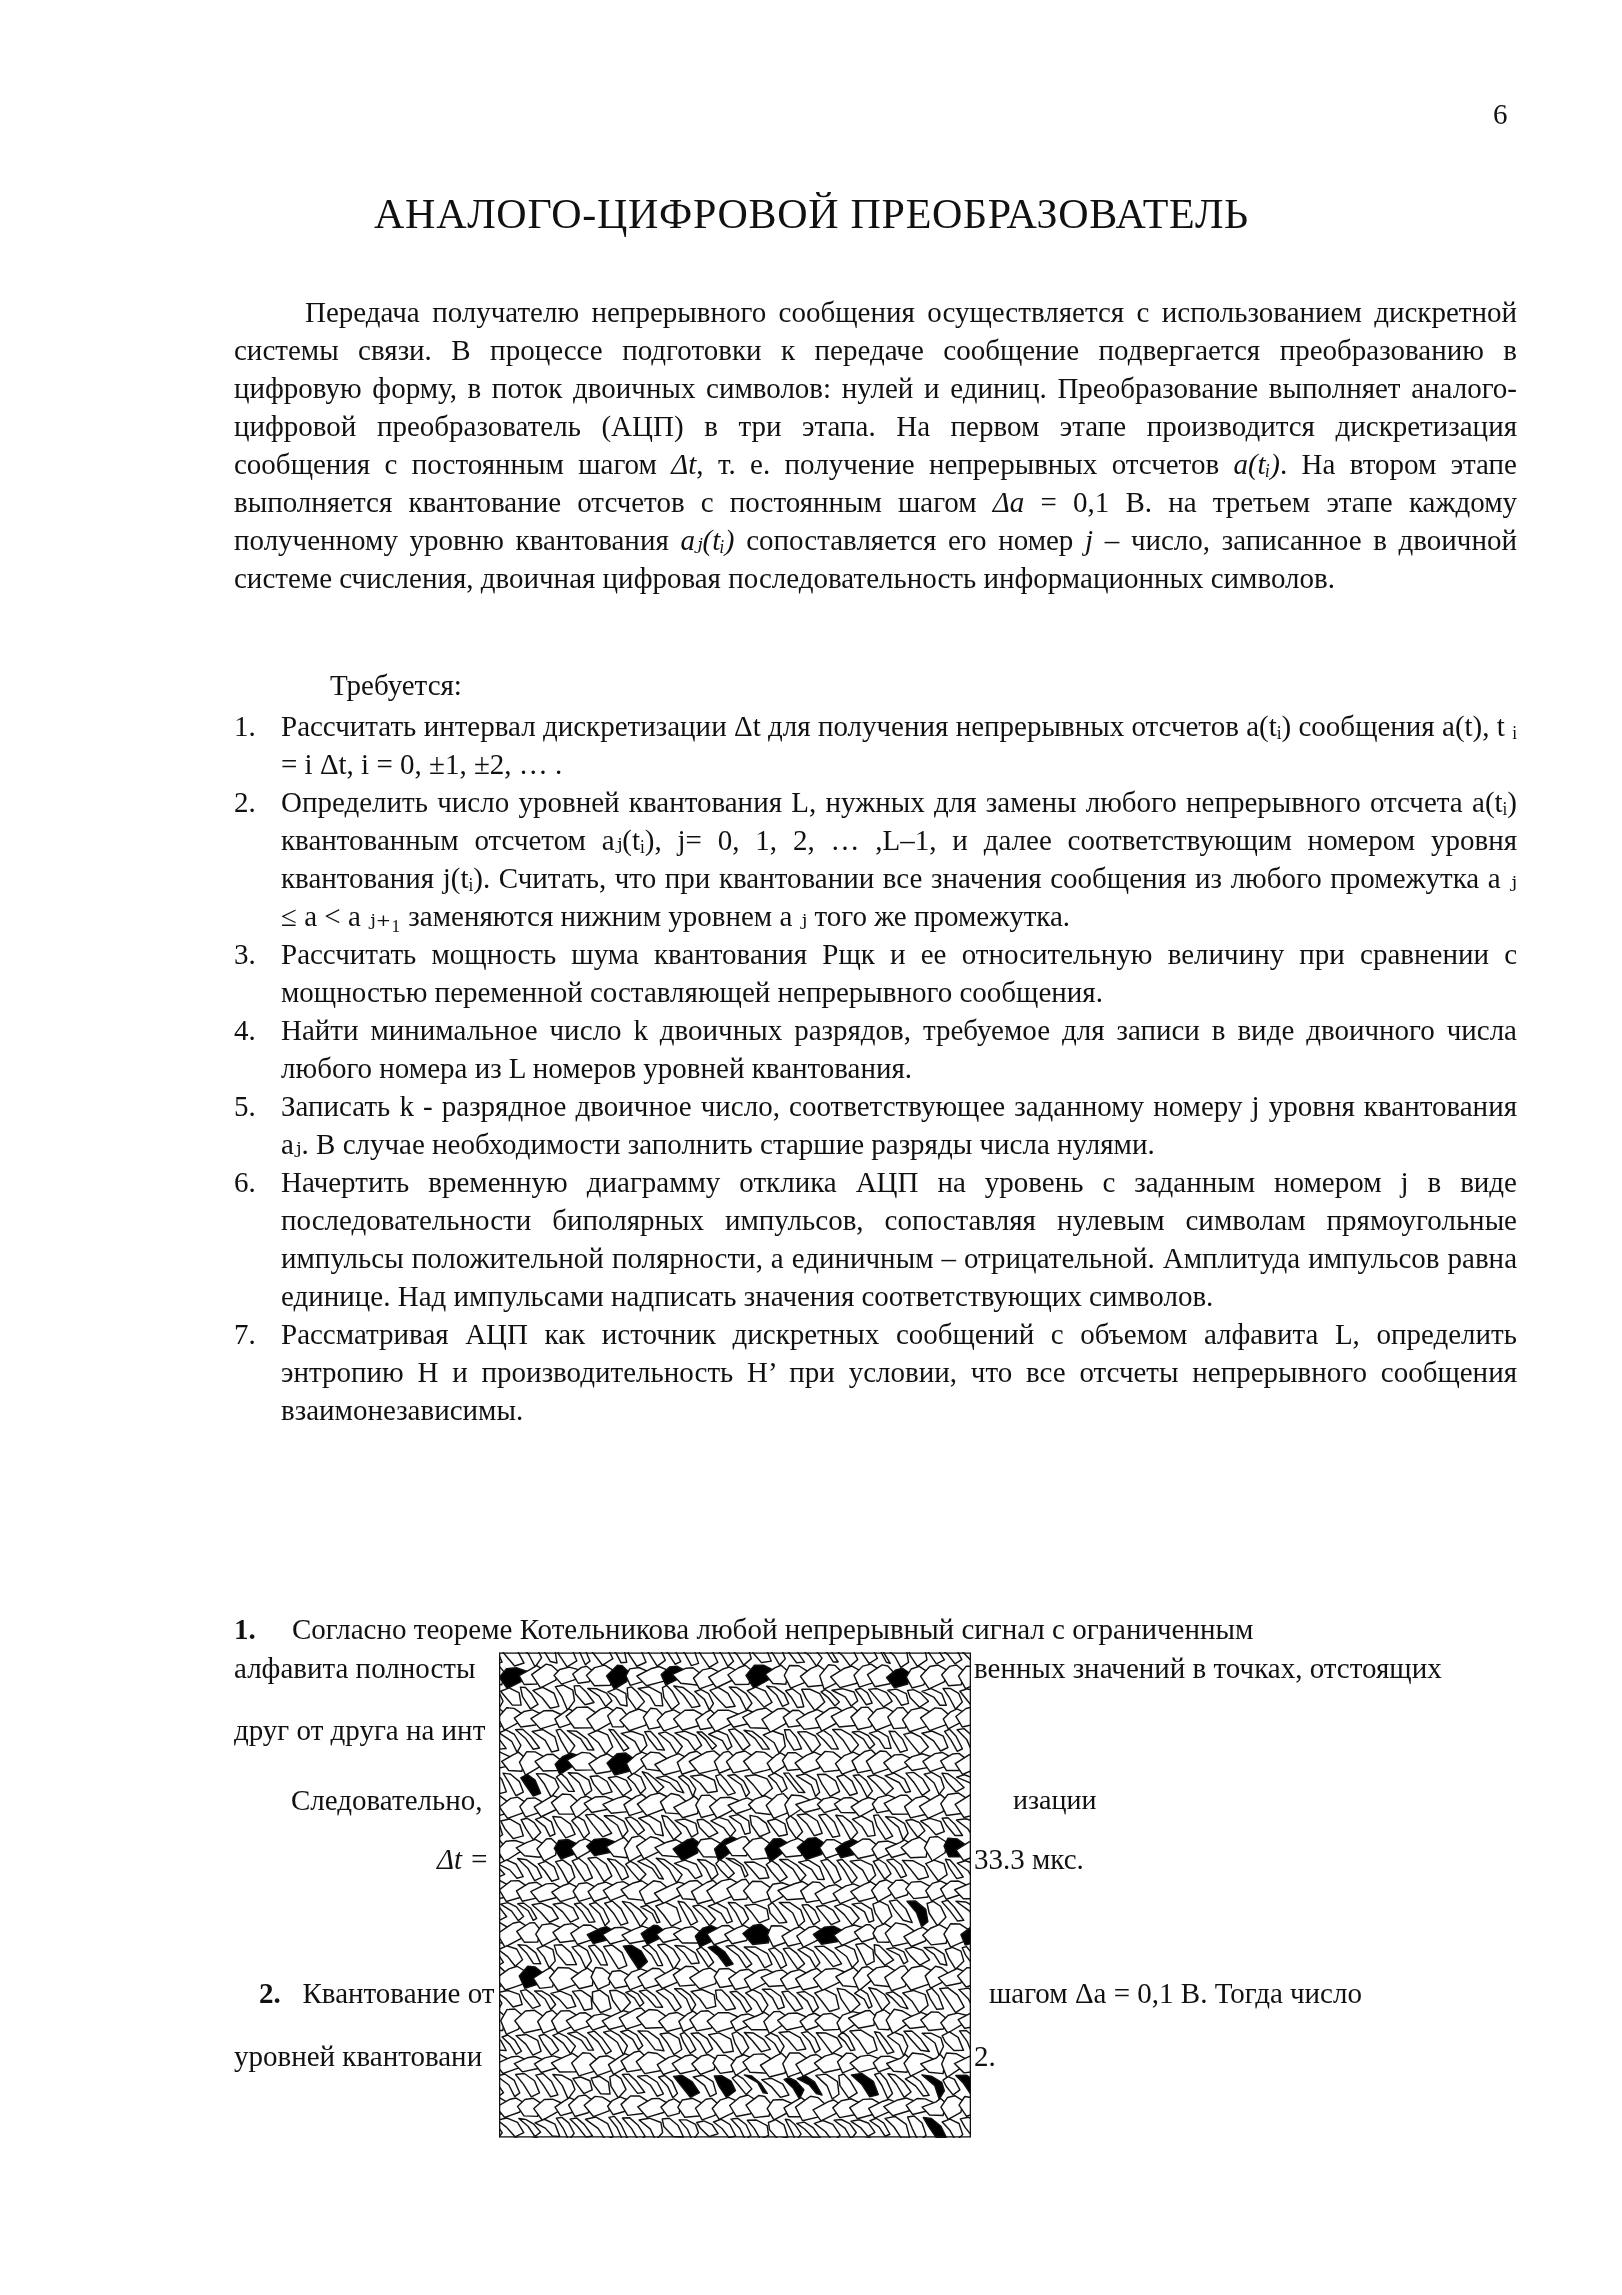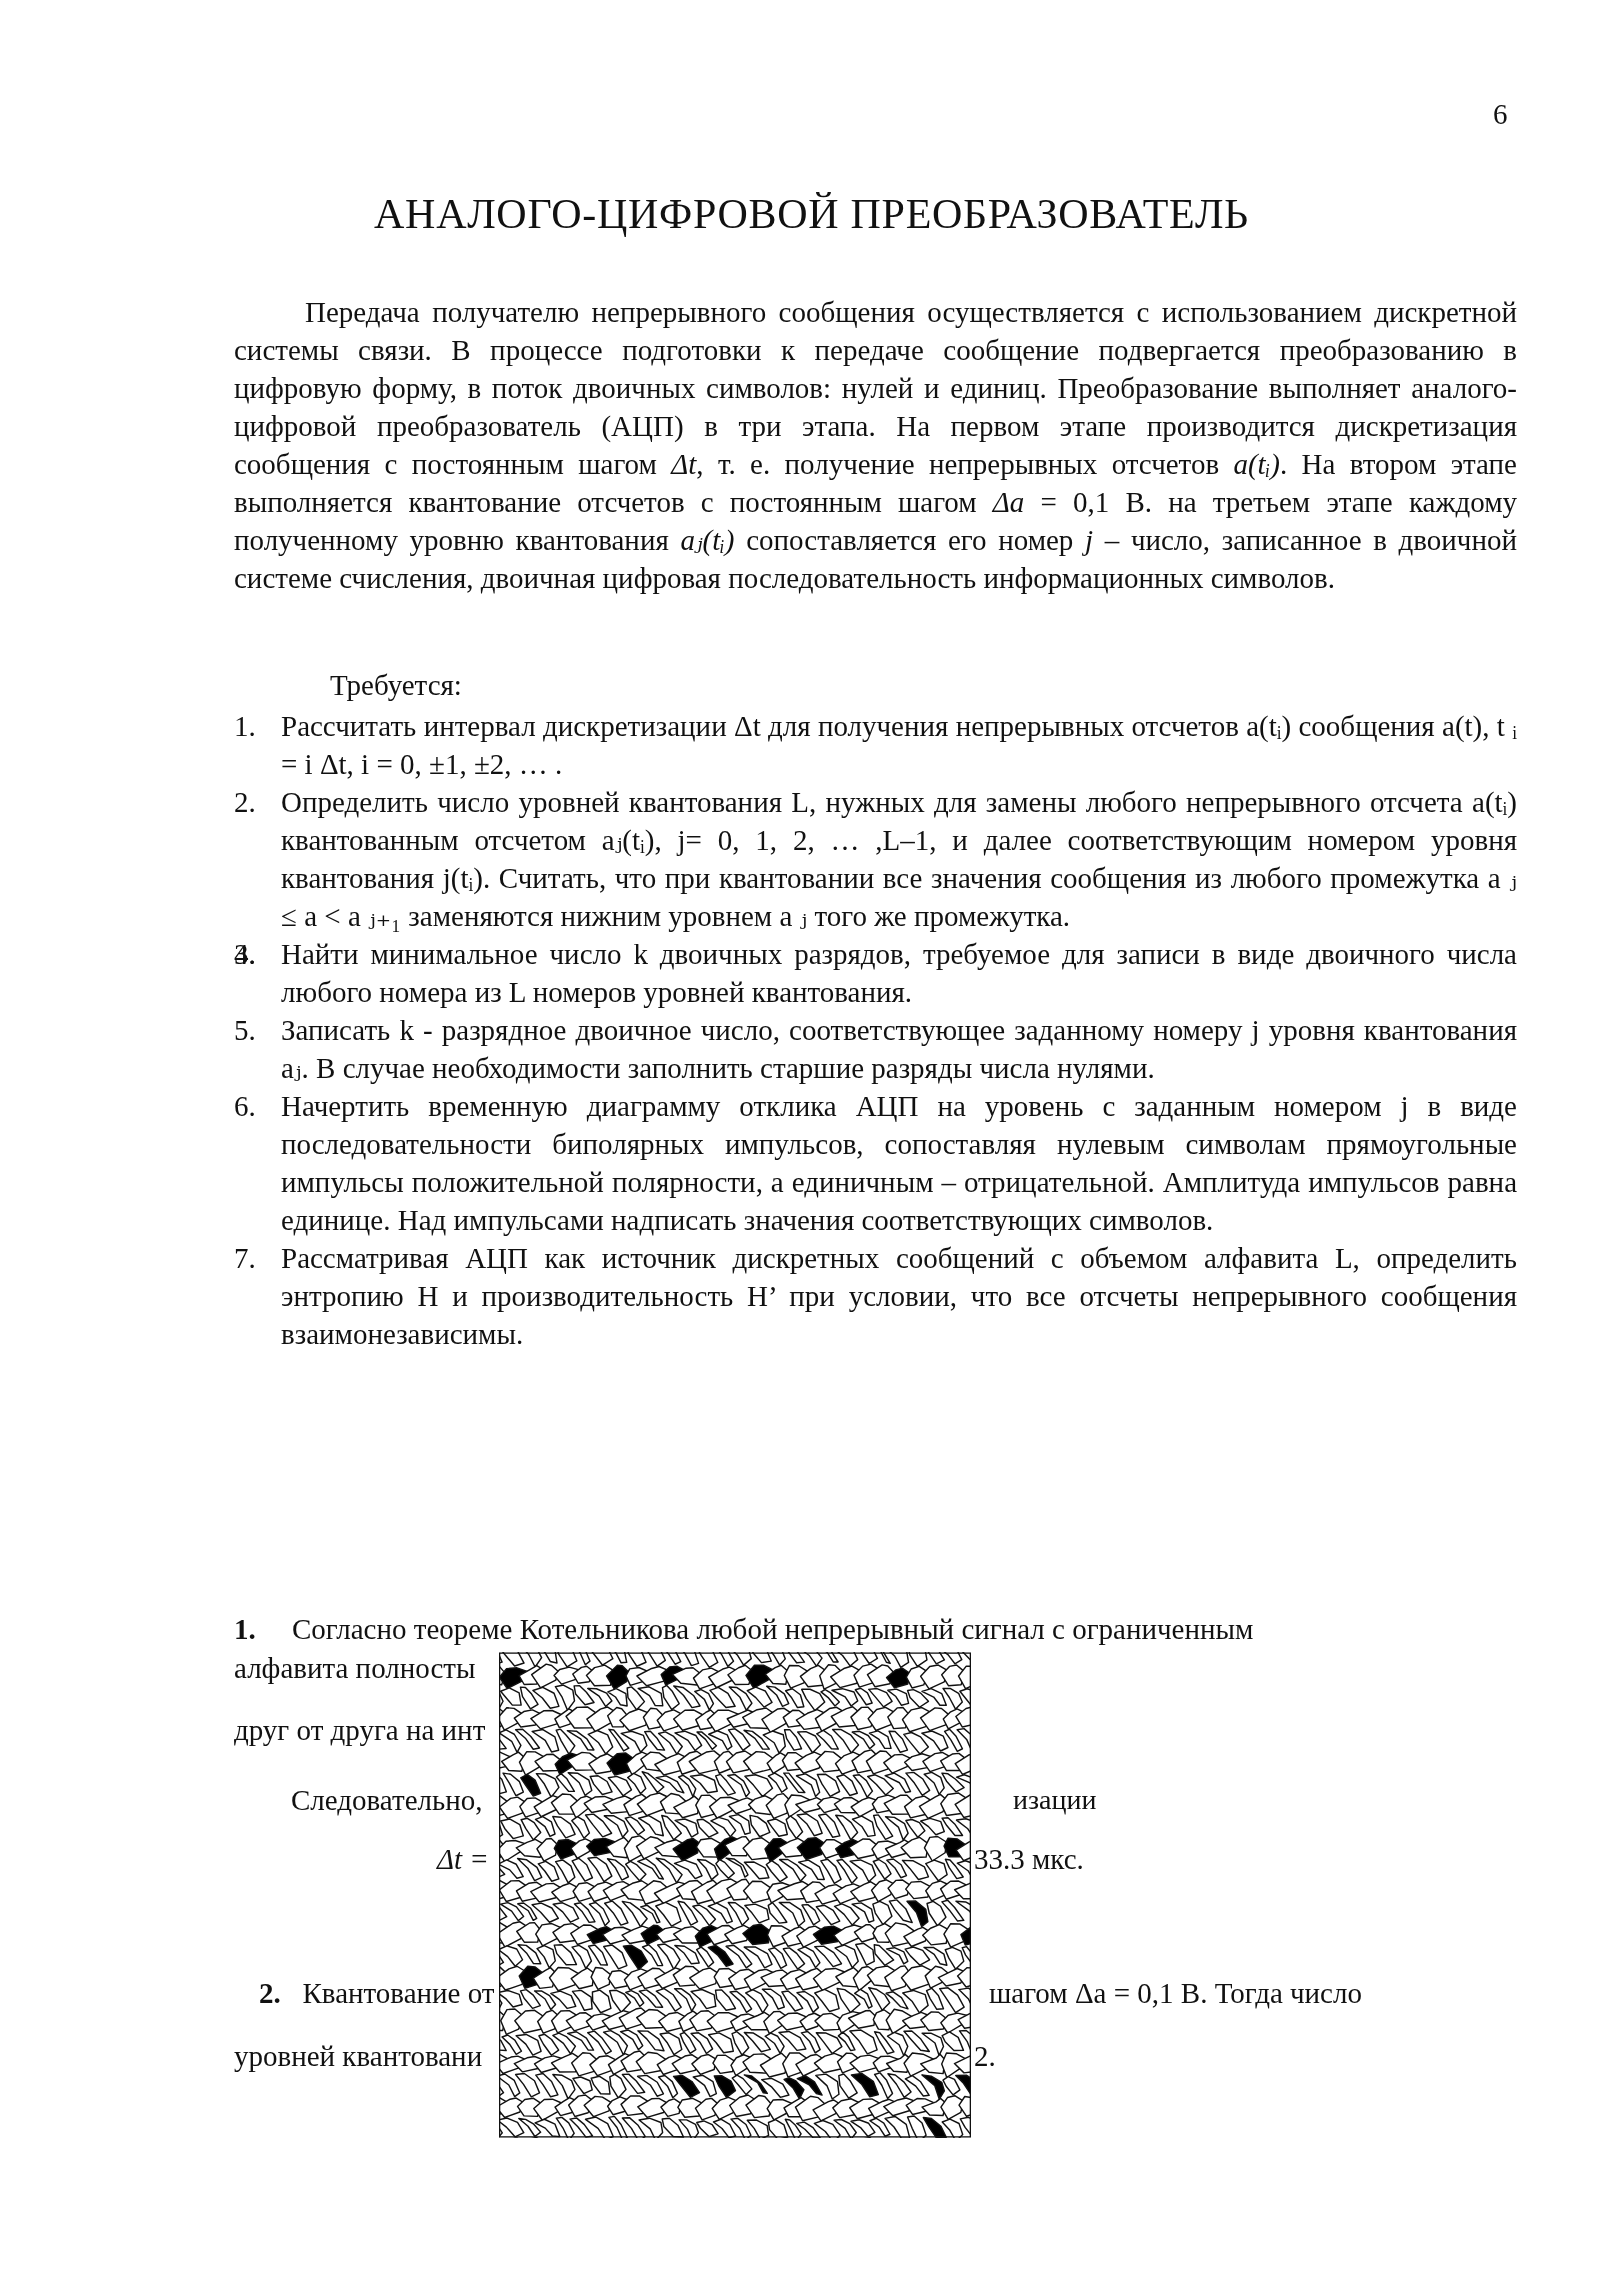--- a/index.html
+++ b/index.html
@@ -38,29 +38,29 @@
 <div class="page-num">6</div>
 <div class="title">АНАЛОГО-ЦИФРОВОЙ  ПРЕОБРАЗОВАТЕЛЬ</div>
 
 <div class="text intro"><span>Передача получателю непрерывного сообщения осуществляется с использованием дискретной системы связи. В процессе подготовки к передаче сообщение подвергается преобразованию в цифровую форму, в поток двоичных символов: нулей и единиц. Преобразование выполняет аналого-цифровой преобразователь (АЦП) в три этапа. На первом этапе производится дискретизация сообщения с постоянным шагом </span><i>Δt</i><span>, т. е. получение непрерывных отсчетов </span><i>a(tᵢ)</i><span>. На втором этапе выполняется квантование отсчетов с постоянным шагом </span><i>Δa</i><span> = 0,1 В. на третьем этапе каждому полученному уровню квантования </span><i>aⱼ(tᵢ)</i><span> сопоставляется его номер </span><i>j</i><span> – число, записанное в двоичной системе счисления, двоичная цифровая последовательность информационных символов.</span></div>
 
 <div class="req-label">Требуется:</div>
 
 <ol class="list">
   <li><span class="num">1.</span><span>Рассчитать интервал дискретизации Δt для получения непрерывных отсчетов a(tᵢ) сообщения a(t), t ᵢ = i Δt, i = 0, ±1, ±2, … .</span></li>
   <li><span class="num">2.</span><span>Определить число уровней квантования L, нужных для замены любого непрерывного отсчета a(tᵢ) квантованным отсчетом aⱼ(tᵢ),  j= 0, 1, 2, … ,L–1, и далее соответствующим номером уровня квантования   j(tᵢ). Считать, что при квантовании все значения сообщения из любого промежутка  a ⱼ ≤ a &lt; a ⱼ₊₁ заменяются нижним уровнем a ⱼ того же промежутка.</span></li>
-  <li><span class="num">3.</span></li>
+  <li><span class="num">3.</span><span>Рассчитать мощность шума квантования Pщк и ее относительную величину при сравнении с мощностью переменной составляющей непрерывного сообщения.</span></li>
   <li><span class="num">4.</span><span>Найти минимальное число k двоичных разрядов, требуемое для записи в виде двоичного числа любого номера из  L номеров уровней квантования.</span></li>
   <li><span class="num">5.</span><span>Записать k  - разрядное двоичное число, соответствующее заданному номеру  j уровня квантования aⱼ. В случае необходимости заполнить старшие разряды числа нулями.</span></li>
   <li><span class="num">6.</span><span>Начертить временную диаграмму отклика АЦП на уровень с заданным номером  j в виде последовательности биполярных импульсов, сопоставляя нулевым символам прямоугольные импульсы положительной полярности, а единичным – отрицательной. Амплитуда импульсов равна единице. Над импульсами надписать значения соответствующих символов.</span></li>
   <li><span class="num">7.</span><span>Рассматривая АЦП как источник дискретных сообщений с объемом алфавита L, определить энтропию H и производительность H’ при условии, что все отсчеты непрерывного сообщения взаимонезависимы.</span></li>
 </ol>
 
 <div class="sol sol1"><b>1.</b>&nbsp;&nbsp;&nbsp;&nbsp;&nbsp;<span>Согласно теореме Котельникова любой непрерывный сигнал с ограниченным</span></div>
-<div class="sol sol1b"><span>алфавита полносты</span></div>
+<div class="sol sol1b"><span>алфавита полносты</span><span style="position:absolute;left:740px">венных значений в точках, отстоящих</span></div>
 <div class="sol sol1c"><span>друг от друга на инт</span></div>
 <div class="sol-cons">Следовательно,</div>
 <div class="sol-cons-r">изации</div>
 <div class="dt-left"><i>Δt = </i></div>
 <div class="dt-right">33.3 мкс.</div>
 
 <div class="sol2a"><b>2.</b>&nbsp;&nbsp;&nbsp;<span>Квантование от</span></div>
 <div class="sol2a-r">шагом  Δa = 0,1 В. Тогда число</div>
 <div class="sol2b">уровней квантовани</div>
 <div class="sol2b-r">2.</div>

